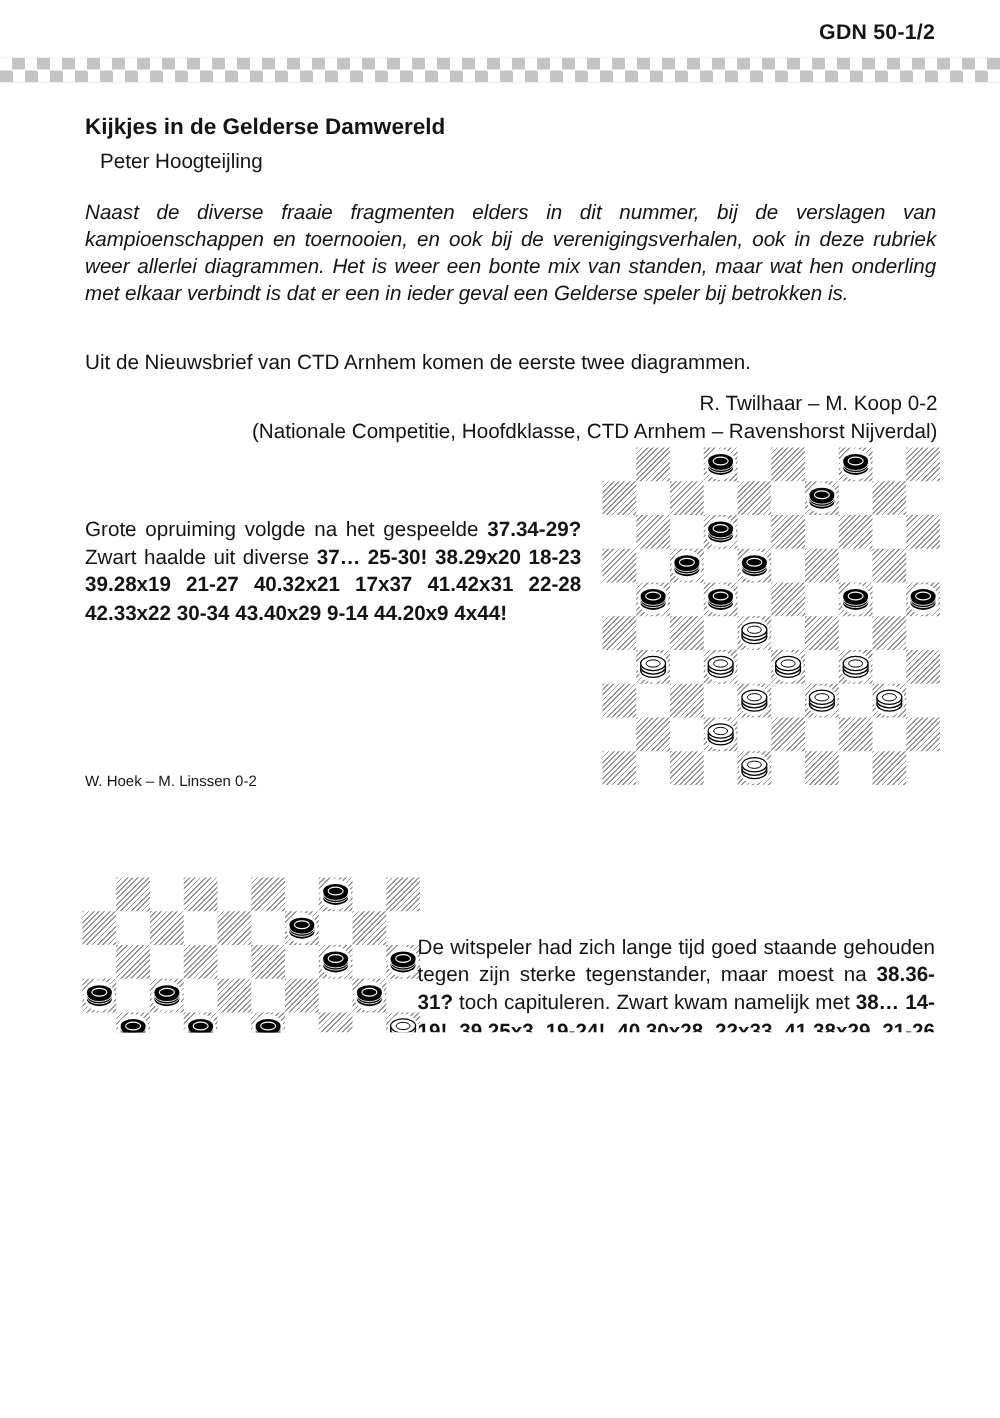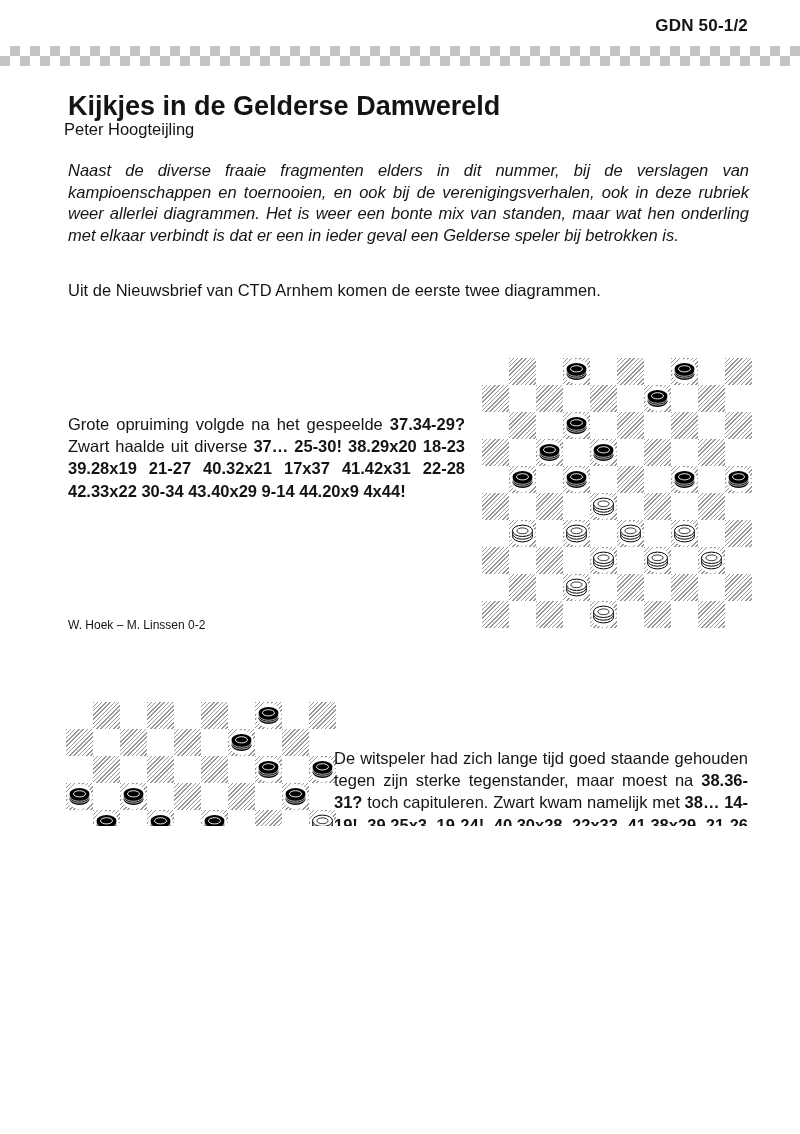--- a/index.html
+++ b/index.html
@@ -6,22 +6,22 @@
   .page {
     position:relative; width:800px; height:826px; background:#ffffff;
     font-family:"Liberation Sans", sans-serif; color:#141414; overflow:hidden;
   }
   .header-label { position:absolute; top:16px; right:52px; font-weight:bold; font-size:17px; letter-spacing:0.2px; }
   .checker-band {
     position:absolute; top:46px; left:0; width:800px; height:20px;
     background-image:conic-gradient(#c4c4c4 0 25%, #ffffff 0 50%, #c4c4c4 0 75%, #ffffff 0);
     background-size:20px 20px;
   }
-  .title  { position:absolute; top:91px;  left:68px; font-size:27px; font-weight:bold; }
-  .author { position:absolute; top:120px; left:64px; font-size:16.5px; }
+  .title  { position:absolute; top:91px;  left:68px; font-size:18px; font-weight:bold; }
+  .author { position:absolute; top:120px; left:80px; font-size:16.5px; }
   .intro  { position:absolute; top:160px; left:68px; width:681px; margin:0;
             font-style:italic; font-size:16.5px; line-height:21.5px; text-align:justify; }
   .source { position:absolute; top:281px; left:68px; margin:0; font-size:16.5px; }
   .g1head { position:absolute; top:313px; left:60px; right:50px; text-align:right;
             font-size:16.5px; line-height:21.5px; }
   .g2head { position:absolute; top:615px; left:68px; font-size:12px; line-height:21.5px; }
   .annot  { position:absolute; margin:0; font-size:16.5px; line-height:22.2px; text-align:justify; }
   .annot1 { left:68px;  top:413px; width:397px; }
   .annot2 { left:334px; top:747px; width:414px; }
   .annot .b { font-weight:bold; }
@@ -42,20 +42,24 @@
 
   <div class="header-label">GDN 50-1/2</div>
   <div class="checker-band"></div>
 
   <div class="title">Kijkjes in de Gelderse Damwereld</div>
   <div class="author">Peter Hoogteijling</div>
 
   <p class="intro">Naast de diverse fraaie fragmenten elders in dit nummer, bij de verslagen van kampioenschappen en toernooien, en ook bij de verenigingsverhalen, ook in deze rubriek weer allerlei diagrammen. Het is weer een bonte mix van standen, maar wat hen onderling met elkaar verbindt is dat er een in ieder geval een Gelderse speler bij betrokken is.</p>
   <p class="source">Uit de Nieuwsbrief van CTD Arnhem komen de eerste twee diagrammen.</p>
 
+  <div class="g1head">
+    <div>R. Twilhaar – M. Koop 0-2</div>
+    <div>(Nationale Competitie, Hoofdklasse, CTD Arnhem – Ravenshorst Nijverdal)</div>
+  </div>
 
   <div class="board board1">
       <div class="sq"></div>
       <div class="sq dark"></div>
       <div class="sq"></div>
       <div class="sq dark">
         <svg width="27" height="27" viewBox="0 0 27 27">
           <circle cx="13.5" cy="13.5" r="12.4" fill="#fff"></circle>
           <ellipse cx="13.5" cy="16.2" rx="10" ry="5.7" fill="#000"></ellipse>
           <ellipse cx="13.5" cy="14.4" rx="10" ry="5.7" fill="#000" stroke="#fff" stroke-width="0.7"></ellipse>

